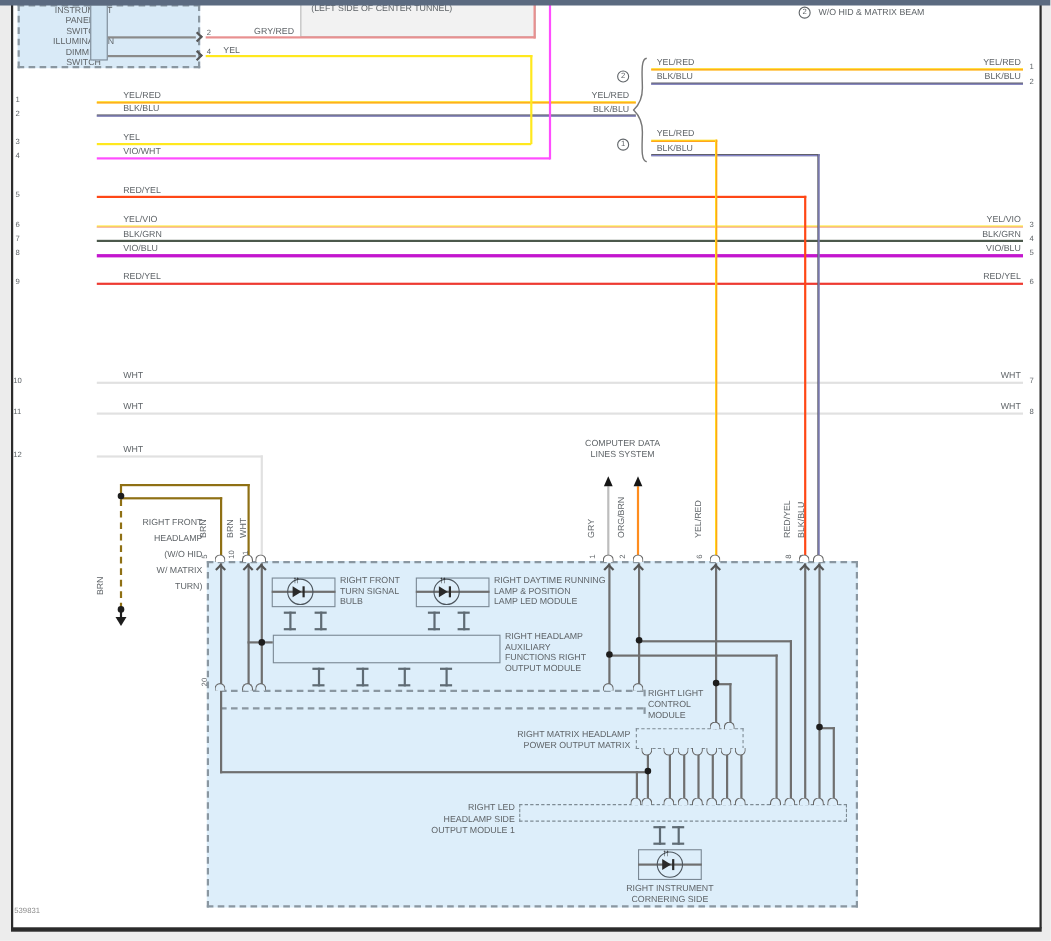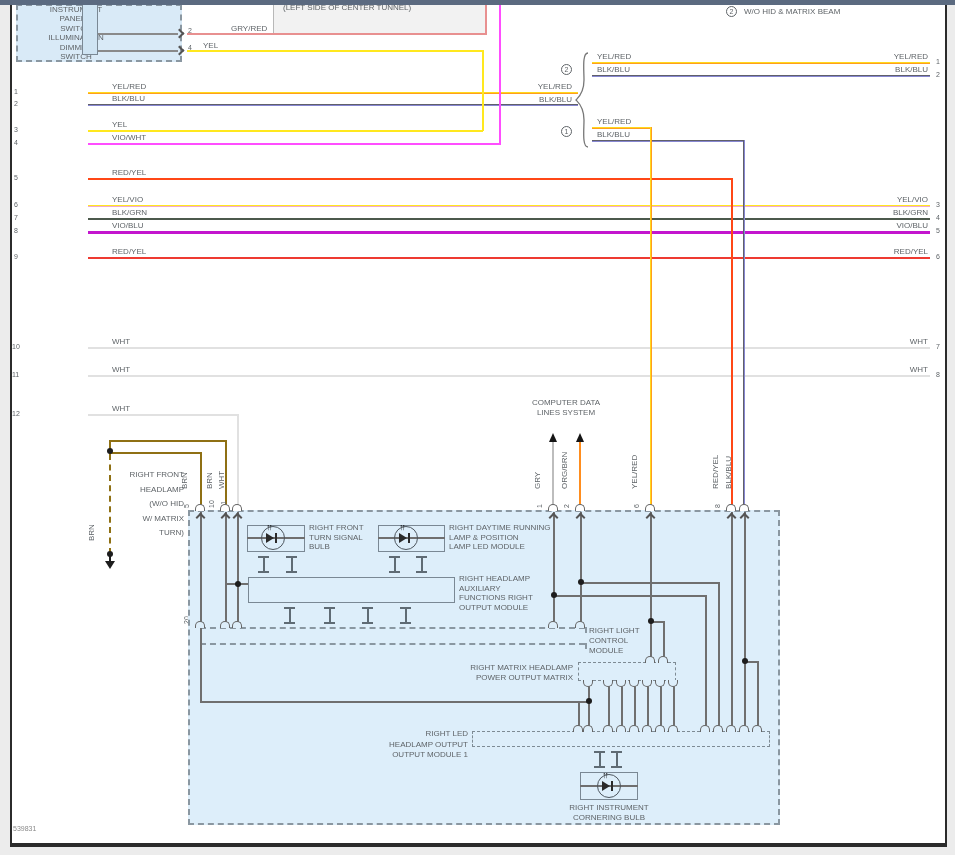--- a/index.html
+++ b/index.html
@@ -342,21 +342,21 @@
   <div class="arcd" style="left:616px;top:680px;"></div>
   <div class="arcd" style="left:629px;top:680px;"></div>
   <div class="arcd" style="left:642px;top:680px;"></div>
   <div class="arcd" style="left:655px;top:680px;"></div>
   <div class="arcd" style="left:668px;top:680px;"></div>
   <div class="vpin" style="left:579px;top:691px;">4</div>
 
   <div class="abs" style="left:472px;top:731px;width:298px;height:16px;border:1.5px dashed #7e8b94;z-index:14;"></div>
   <div class="lbl rt" style="left:348px;top:729px;width:120px;line-height:10.5px;z-index:20;">
     <span style="display:block">RIGHT LED</span>
-    <span style="display:block">HEADLAMP OUTPUT</span>
+    <span style="display:block">HEADLAMP SIDE</span>
     <span style="display:block">OUTPUT MODULE 1</span>
   </div>
   <div class="arc arcb" style="left:573px;top:725px;"></div>
   <div class="arc arcb" style="left:583px;top:725px;"></div>
   <div class="arc arcb" style="left:603px;top:725px;"></div>
   <div class="arc arcb" style="left:616px;top:725px;"></div>
   <div class="arc arcb" style="left:629px;top:725px;"></div>
   <div class="arc arcb" style="left:642px;top:725px;"></div>
   <div class="arc arcb" style="left:655px;top:725px;"></div>
   <div class="arc arcb" style="left:668px;top:725px;"></div>
@@ -378,19 +378,19 @@
   <div class="bone" style="left:594px;top:751px;"></div>
   <div class="bone" style="left:611px;top:751px;"></div>
   <div class="module" style="left:580px;top:772px;width:58px;height:28px;"></div>
   <div class="w" style="left:580px;top:785px;width:58px;height:2px;background:#6f6f6f;z-index:20;"></div>
   <div class="bulb" style="left:597px;top:774px;"></div>
   <div class="abs" style="left:602px;top:781px;width:0;height:0;border-top:5px solid transparent;border-bottom:5px solid transparent;border-left:8px solid #2a2a2a;z-index:22;"></div>
   <div class="abs" style="left:611px;top:781px;width:2px;height:10px;background:#2a2a2a;z-index:22;"></div>
   <div class="abs" style="left:602px;top:770px;font-size:9px;letter-spacing:-2px;color:#111;z-index:22;">↑↑</div>
   <div class="lbl ct" style="left:549px;top:803px;width:120px;z-index:20;">
     <span style="display:block">RIGHT INSTRUMENT</span>
-    <span style="display:block">CORNERING BULB</span>
+    <span style="display:block">CORNERING SIDE</span>
   </div>
 
   <div class="abs" style="left:13px;top:825px;font-size:7px;color:#8a8a8a;">539831</div>
 
   <div class="abs topbar"></div>
 </div>
 
 </body></html>

